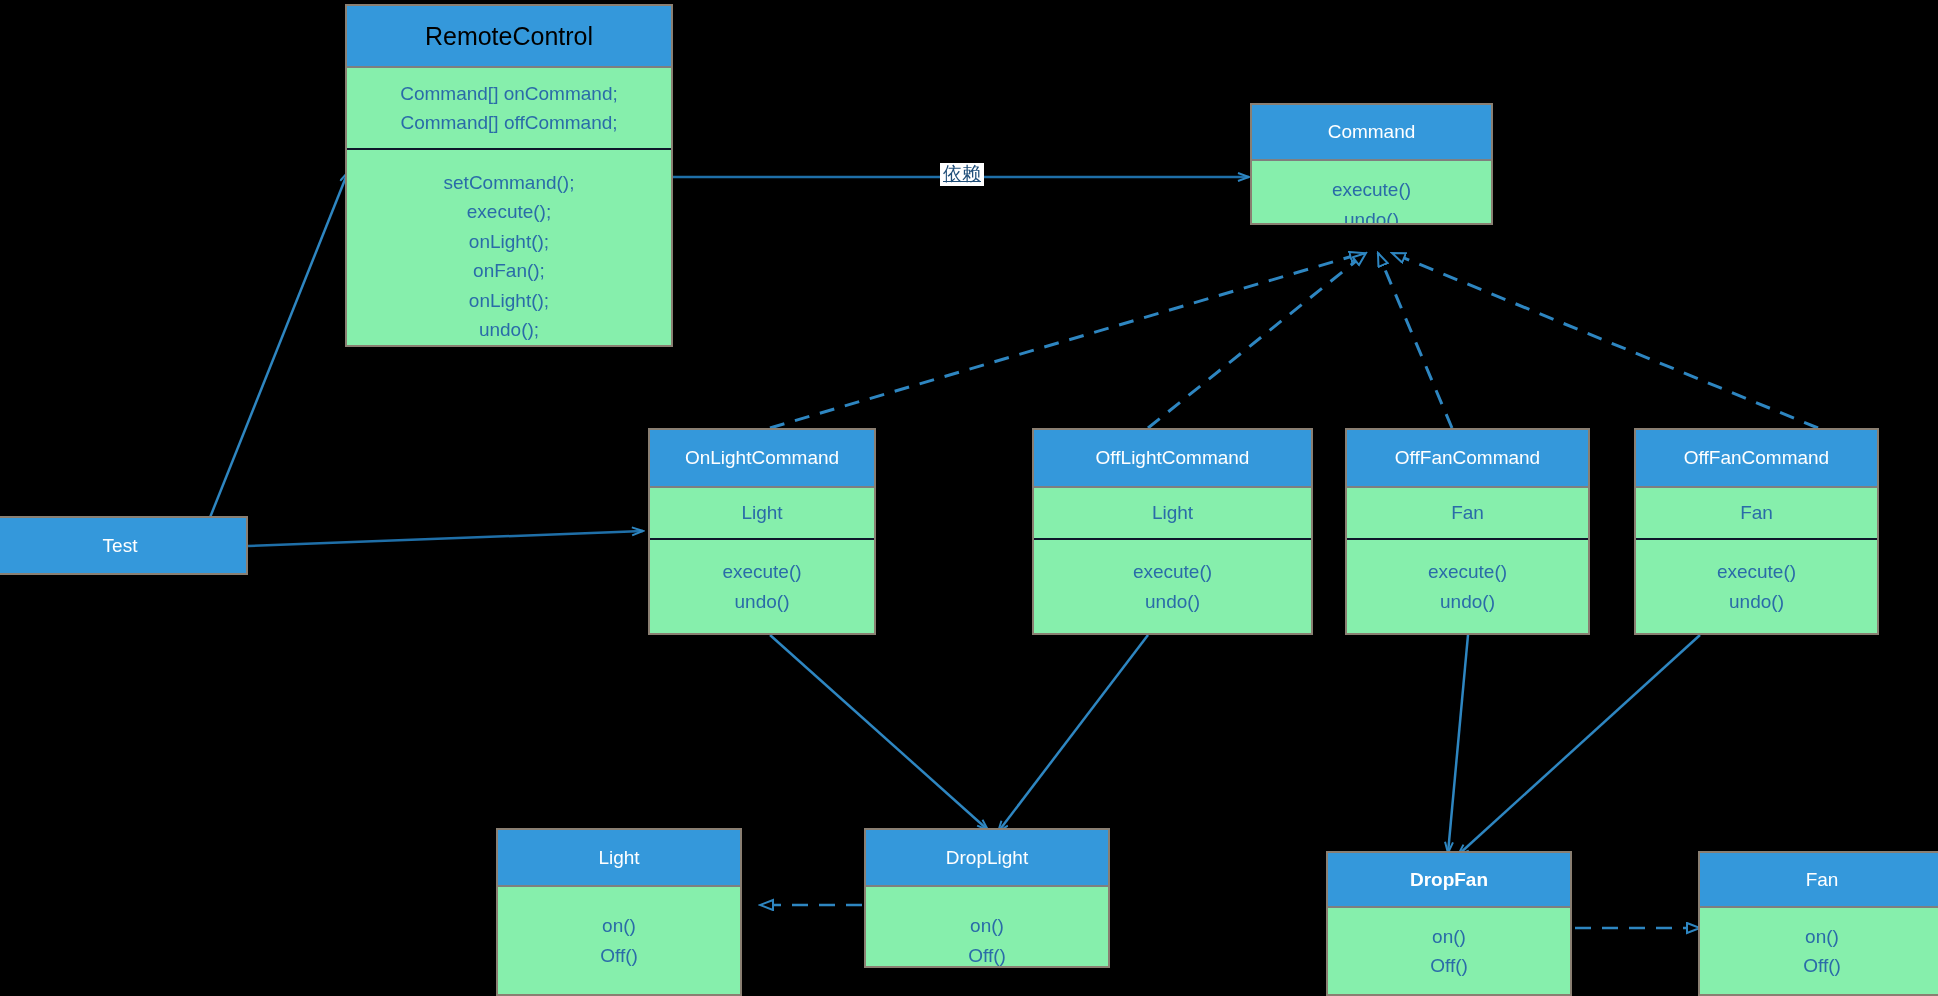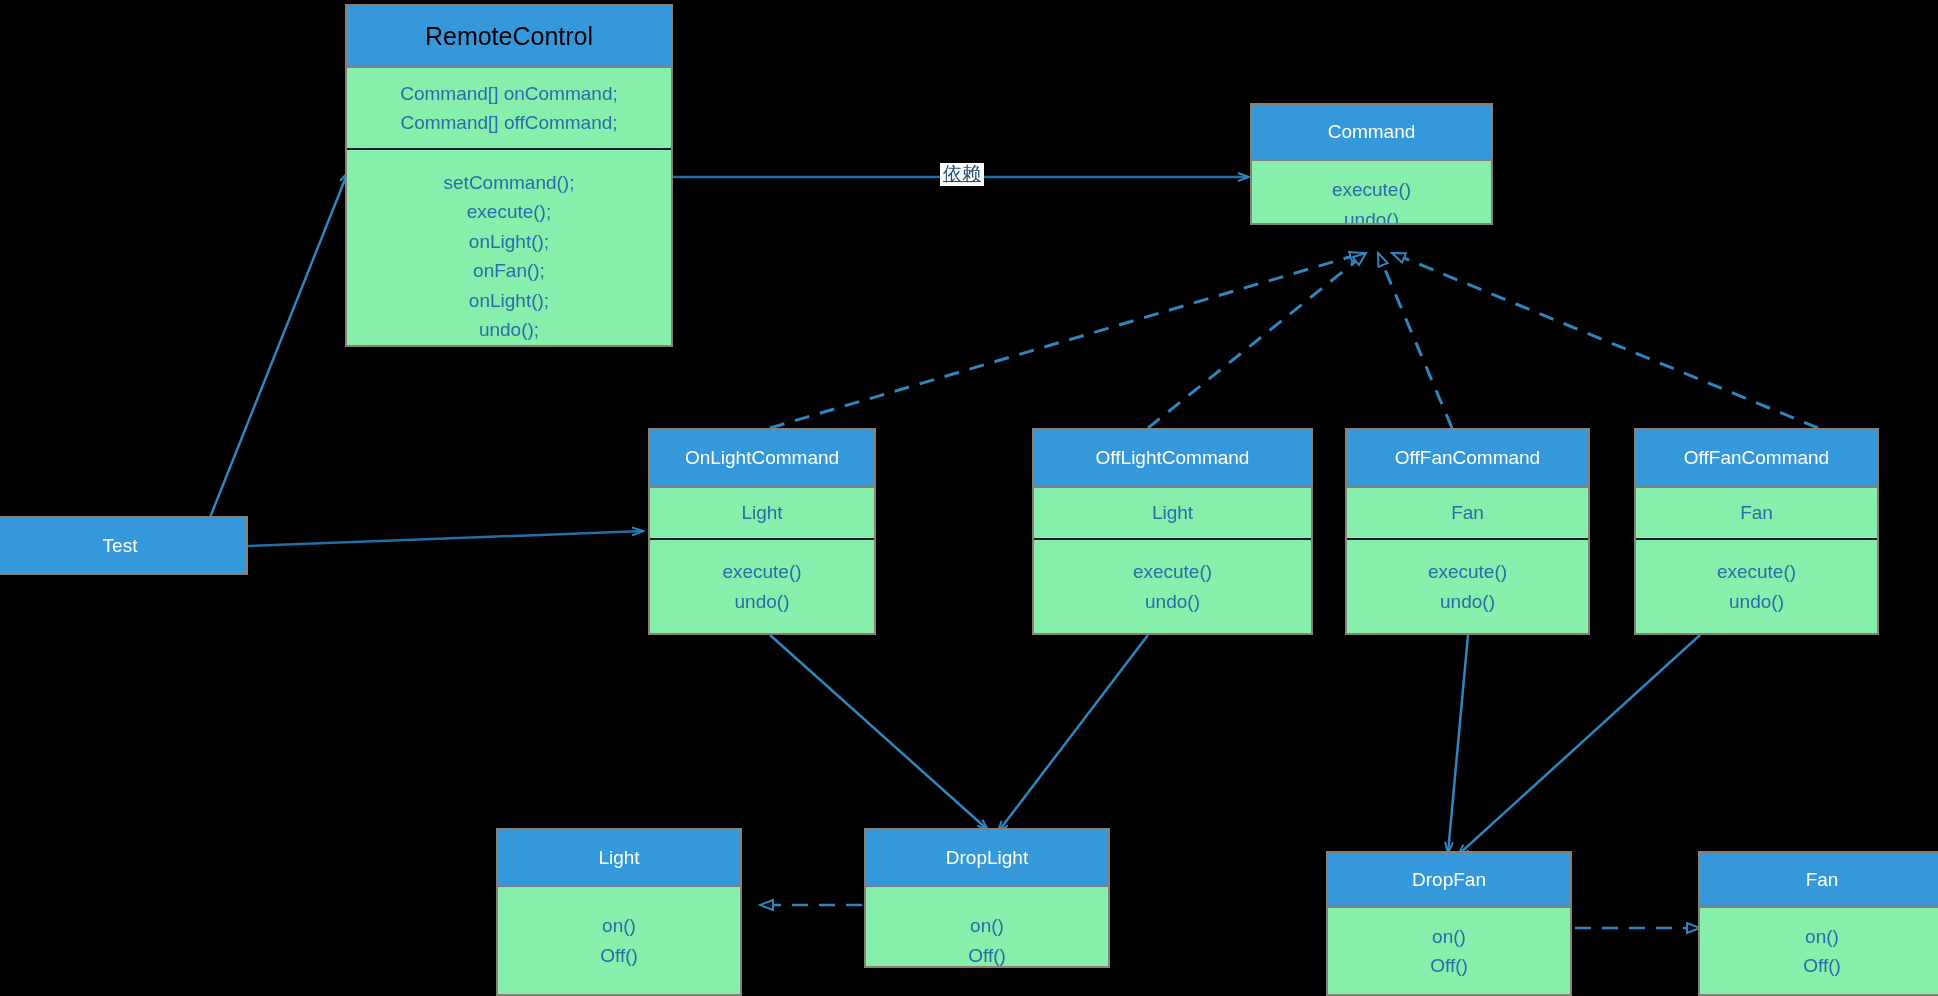--- a/index.html
+++ b/index.html
@@ -185,21 +185,21 @@
 
   <div class="uml" style="left:864px;top:828px;width:246px;height:140px;">
     <div class="hdr" style="height:57px;">DropLight</div>
     <div class="sect" style="height:107px;">
       <span>on()</span>
       <span>Off()</span>
     </div>
   </div>
 
   <div class="uml" style="left:1326px;top:851px;width:246px;height:145px;">
-    <div class="hdr" style="height:55px;">DropFan</div>
+    <div class="hdr" style="height:55px;font-weight:bold;">DropFan</div>
     <div class="sect" style="height:86px;">
       <span>on()</span>
       <span>Off()</span>
     </div>
   </div>
 
   <div class="uml" style="left:1698px;top:851px;width:248px;height:145px;">
     <div class="hdr" style="height:55px;">Fan</div>
     <div class="sect" style="height:86px;">
       <span>on()</span>

